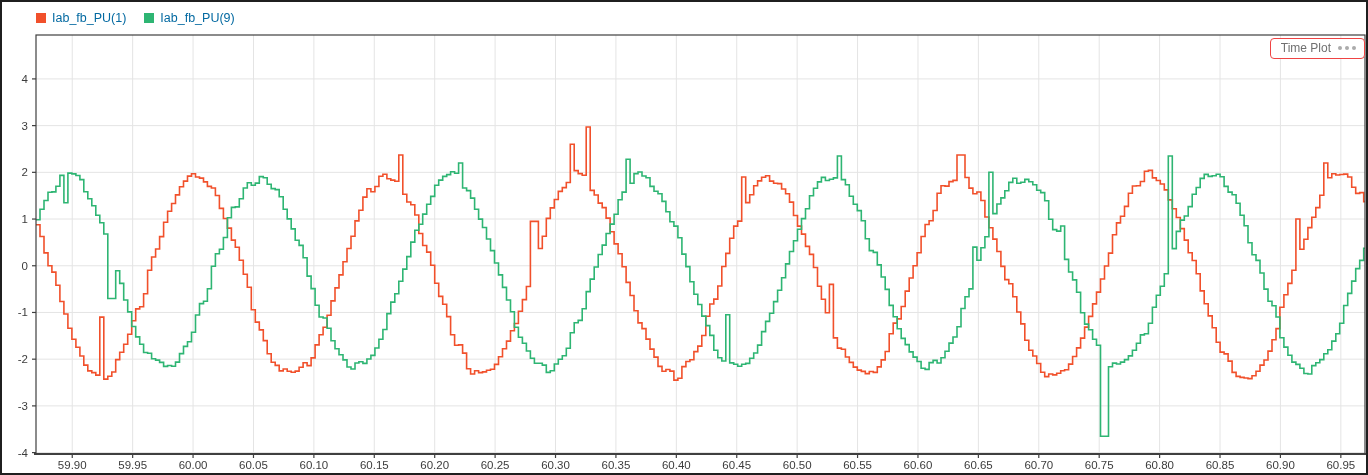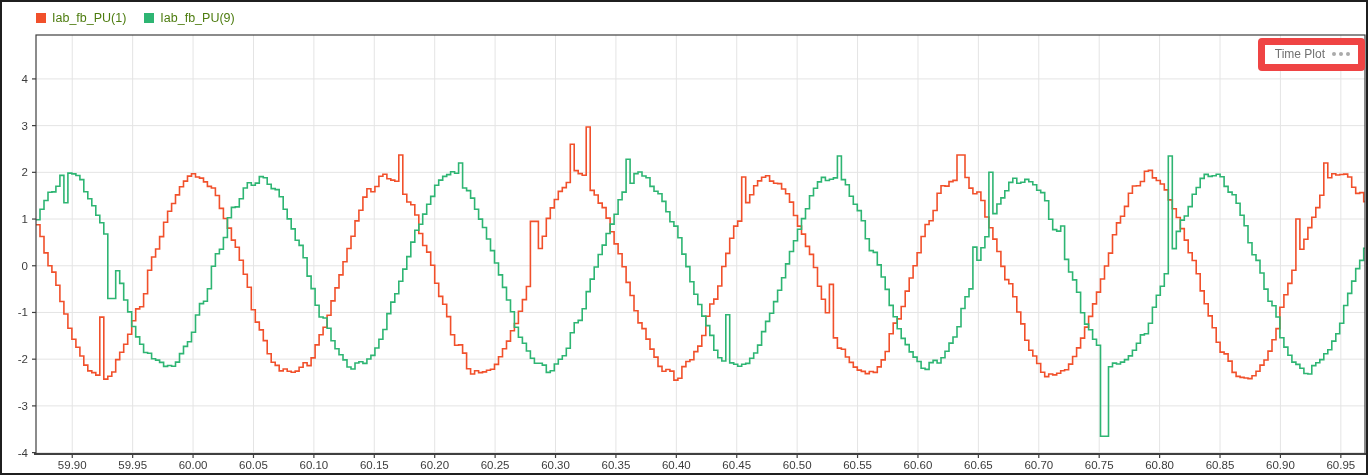--- a/index.html
+++ b/index.html
@@ -7,27 +7,27 @@
     position:relative; width:1368px; height:475px; background:#fff;
     border:2px solid #1f1f1f; box-sizing:border-box; overflow:hidden;
     font-family:"Liberation Sans", sans-serif;
   }
   .legend-row{
     position:absolute; top:5px; left:34px; height:22px;
     display:flex; align-items:center; gap:18px; z-index:3;
   }
   .legend-item{display:flex; align-items:center; gap:6px; cursor:pointer;}
   .swatch{width:10px; height:10px; display:inline-block;}
-  .legend-label{font-size:12.5px; color:#4d7c0f; line-height:1;}
+  .legend-label{font-size:12.5px; color:#0369a1; line-height:1;}
   .plot-wrap{position:absolute; left:0; top:0; width:1368px; height:475px;}
   svg{position:absolute; left:0; top:0;}
   .badge{
     position:absolute; top:36px; right:5px; z-index:4;
     display:flex; align-items:center; gap:7px;
-    background:#fff; border:7px solid #ef4444; border-radius:4px;
+    background:#fff; border:1px solid #ef4444; border-radius:4px;
     padding:3px 8px 4px 10px; cursor:pointer;
   }
   .badge-label{font-size:12px; color:#707070; line-height:1;}
   .dots{display:inline-flex; gap:3px; align-items:center;}
   .dots i{width:4px; height:4px; border-radius:50%; background:#ababab; display:inline-block;}
 </style>
 </head>
 <body>
 
 <div class="window">

